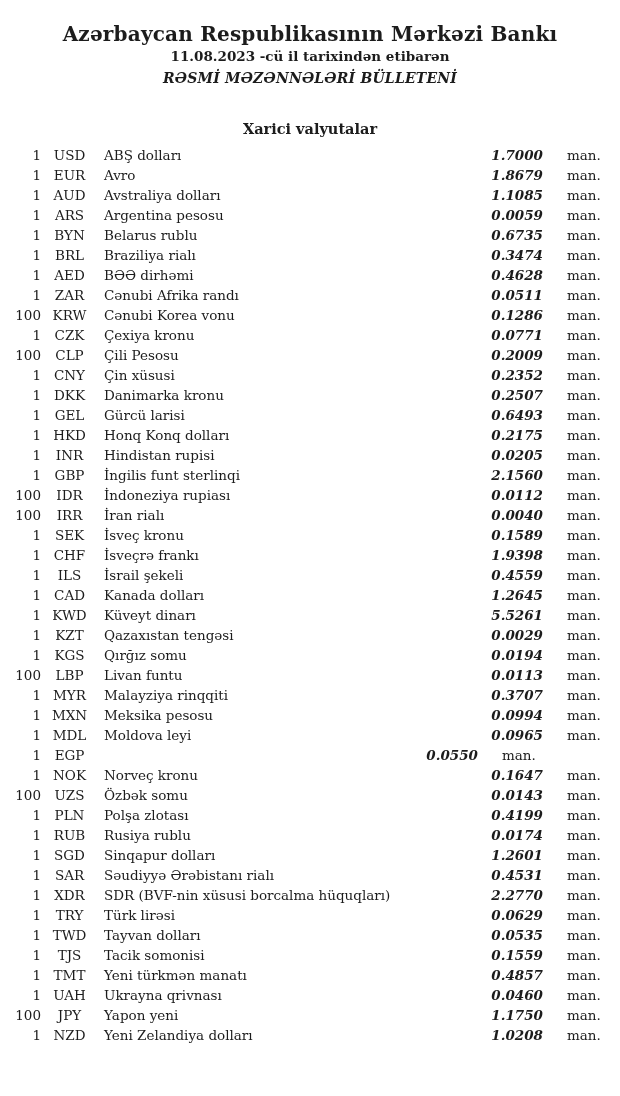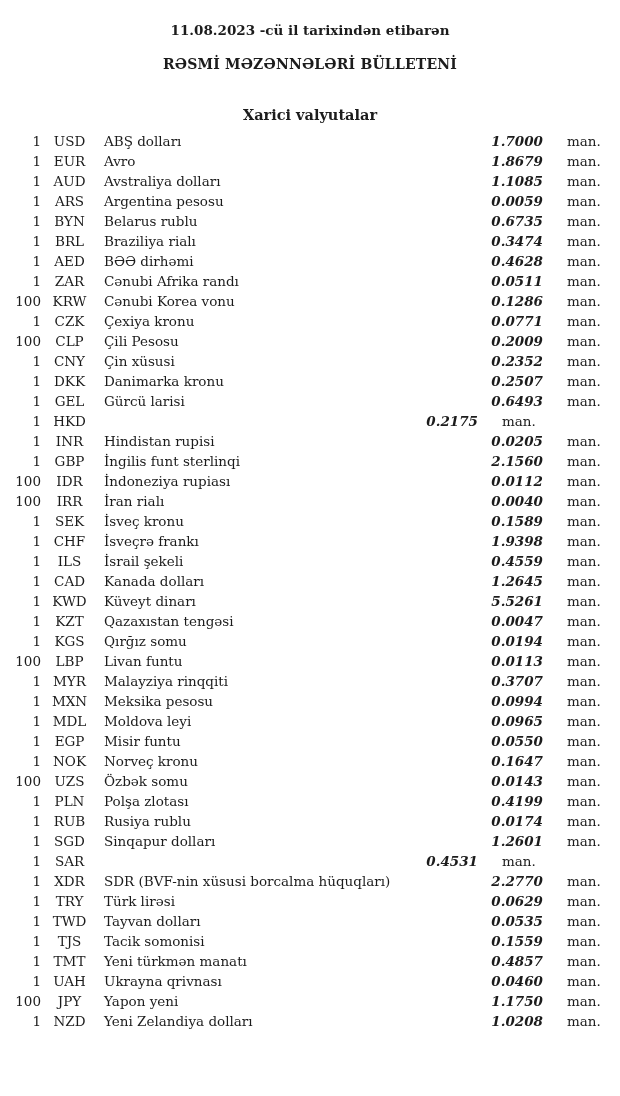--- a/index.html
+++ b/index.html
@@ -7,41 +7,42 @@
     width: 620px; height: 1096px;
     font-family: "DejaVu Serif", "Liberation Serif", serif;
     color: #1c1c1c;
     -webkit-font-smoothing: antialiased;
   }
   .page { position: relative; width: 620px; height: 1096px; background: #ffffff; overflow: hidden; }
   .doc-header { text-align: center; padding-top: 21px; }
   .bank-name { font-size: 20px; font-weight: bold; line-height: 26px; letter-spacing: 0.2px; }
   .date-line { font-size: 13.5px; font-weight: bold; line-height: 18px; }
   .subject-line { font-size: 13.5px; font-weight: bold; line-height: 18px; margin-top: 4px; }
-  .bulletin-title { font-size: 14px; font-weight: bold; line-height: 19px; margin-top: 16px; letter-spacing: 0.2px; }
+  .bulletin-title { font-size: 14px; font-weight: bold; line-height: 19px; margin-top: 4px; letter-spacing: 0.2px; font-style: italic; }
   .section-title { text-align: center; font-size: 14.5px; font-weight: bold; line-height: 19px; margin-top: 31px; }
   .rates-table { margin-top: 7px; }
   .row {
     display: grid;
     grid-template-columns: 41px 57px 380px 65px 77px;
     height: 20px; line-height: 20px;
     font-size: 13.5px;
     white-space: nowrap;
   }
   .qty  { text-align: right; }
   .code { text-align: center; }
   .name { padding-left: 6px; overflow: hidden; }
   .rate { text-align: right; font-weight: bold; font-style: italic; }
   .unit { padding-left: 24px; }
 </style>
 </head>
 <body>
 
 <div class="page">
   <header class="doc-header">
+    <div class="bank-name">Azərbaycan Respublikasının Mərkəzi Bankı</div>
     <div class="date-line">11.08.2023 -cü il tarixindən etibarən</div>
     <div class="bulletin-title">RƏSMİ MƏZƏNNƏLƏRİ BÜLLETENİ</div>
   </header>
 
   <div class="section-title">Xarici valyutalar</div>
 
   <div class="rates-table" id="rates-table">
       <div class="row">
     <span class="qty">1</span>
     <span class="code">USD</span>
@@ -136,20 +137,21 @@
       <div class="row">
     <span class="qty">1</span>
     <span class="code">GEL</span>
     <span class="name">Gürcü larisi</span>
     <span class="rate">0.6493</span>
     <span class="unit">man.</span>
   </div>
       <div class="row">
     <span class="qty">1</span>
     <span class="code">HKD</span>
+    <span class="name">Honq Konq dolları</span>
     <span class="rate">0.2175</span>
     <span class="unit">man.</span>
   </div>
       <div class="row">
     <span class="qty">1</span>
     <span class="code">INR</span>
     <span class="name">Hindistan rupisi</span>
     <span class="rate">0.0205</span>
     <span class="unit">man.</span>
   </div>
@@ -206,21 +208,21 @@
     <span class="qty">1</span>
     <span class="code">KWD</span>
     <span class="name">Küveyt dinarı</span>
     <span class="rate">5.5261</span>
     <span class="unit">man.</span>
   </div>
       <div class="row">
     <span class="qty">1</span>
     <span class="code">KZT</span>
     <span class="name">Qazaxıstan tengəsi</span>
-    <span class="rate">0.0047</span>
+    <span class="rate">0.0029</span>
     <span class="unit">man.</span>
   </div>
       <div class="row">
     <span class="qty">1</span>
     <span class="code">KGS</span>
     <span class="name">Qırğız somu</span>
     <span class="rate">0.0194</span>
     <span class="unit">man.</span>
   </div>
       <div class="row">
@@ -247,21 +249,20 @@
       <div class="row">
     <span class="qty">1</span>
     <span class="code">MDL</span>
     <span class="name">Moldova leyi</span>
     <span class="rate">0.0965</span>
     <span class="unit">man.</span>
   </div>
       <div class="row">
     <span class="qty">1</span>
     <span class="code">EGP</span>
-    <span class="name">Misir funtu</span>
     <span class="rate">0.0550</span>
     <span class="unit">man.</span>
   </div>
       <div class="row">
     <span class="qty">1</span>
     <span class="code">NOK</span>
     <span class="name">Norveç kronu</span>
     <span class="rate">0.1647</span>
     <span class="unit">man.</span>
   </div>
@@ -289,20 +290,21 @@
       <div class="row">
     <span class="qty">1</span>
     <span class="code">SGD</span>
     <span class="name">Sinqapur dolları</span>
     <span class="rate">1.2601</span>
     <span class="unit">man.</span>
   </div>
       <div class="row">
     <span class="qty">1</span>
     <span class="code">SAR</span>
+    <span class="name">Səudiyyə Ərəbistanı rialı</span>
     <span class="rate">0.4531</span>
     <span class="unit">man.</span>
   </div>
       <div class="row">
     <span class="qty">1</span>
     <span class="code">XDR</span>
     <span class="name">SDR (BVF-nin xüsusi borcalma hüquqları)</span>
     <span class="rate">2.2770</span>
     <span class="unit">man.</span>
   </div>

